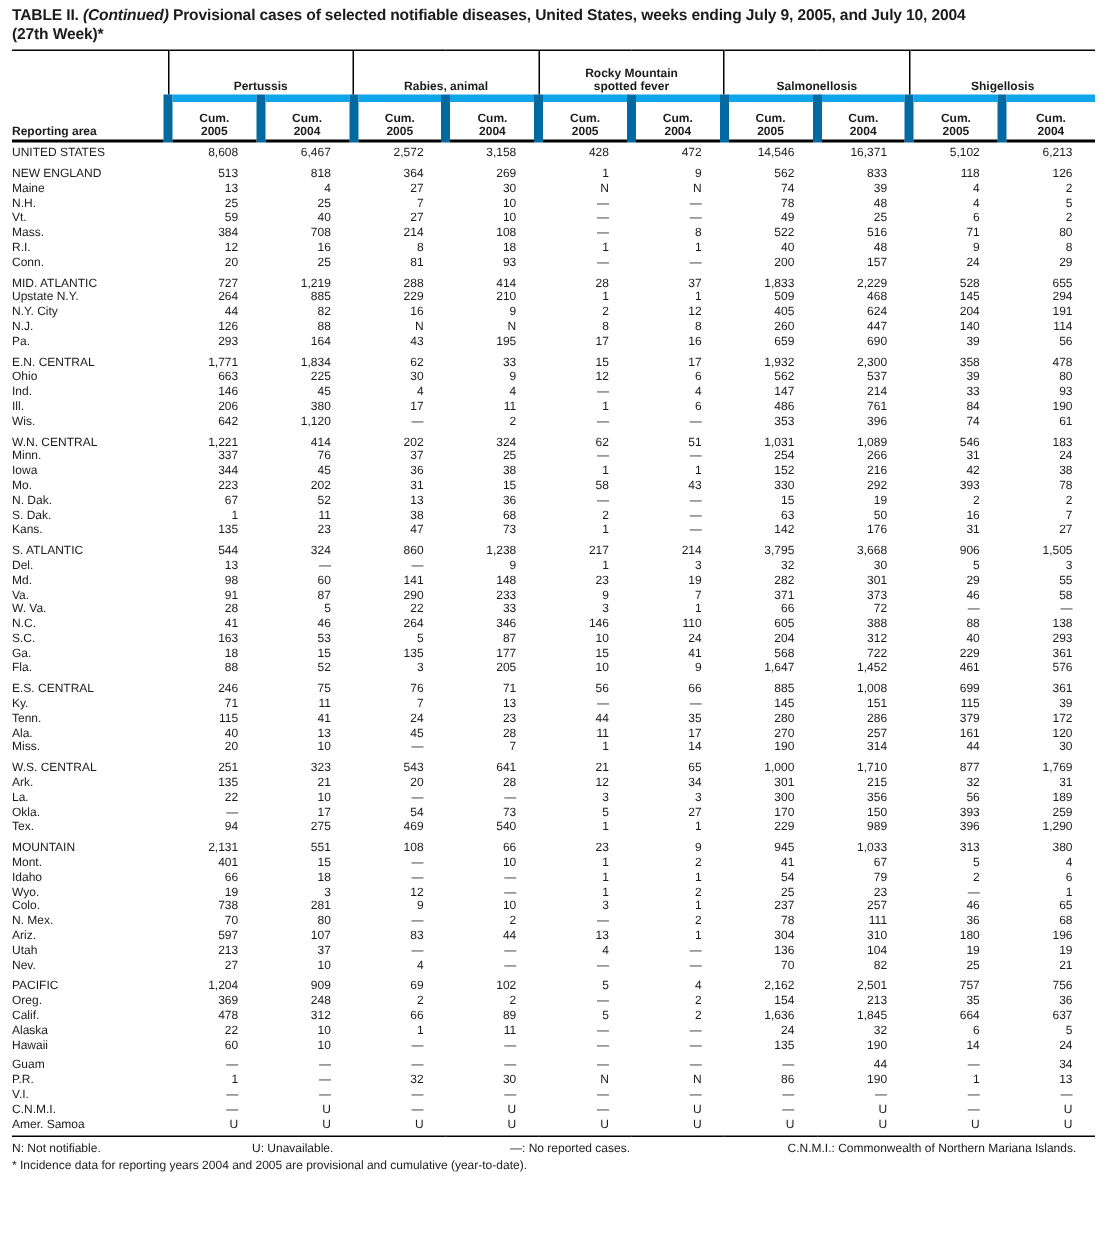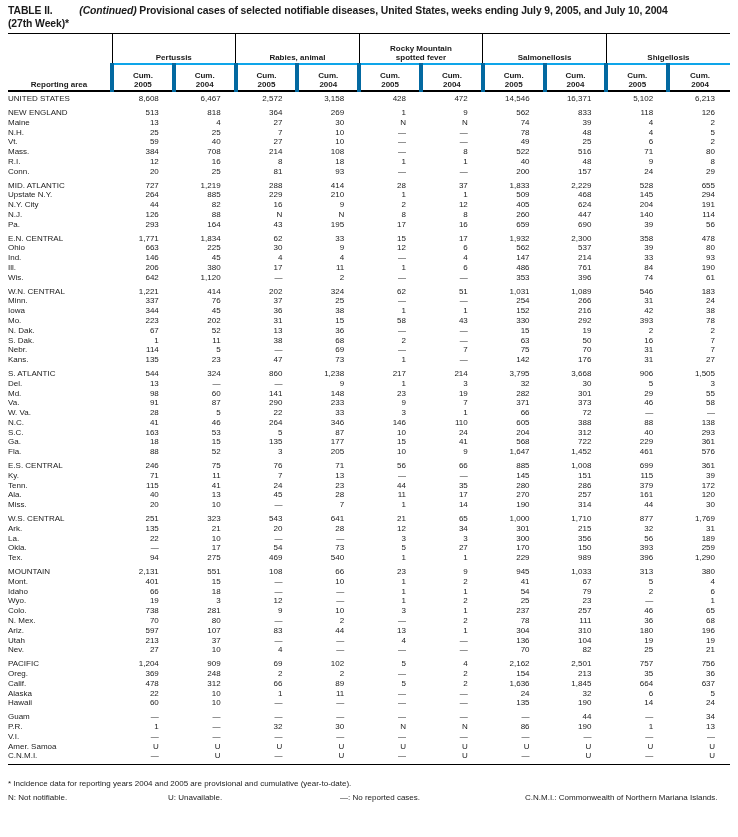--- a/index.html
+++ b/index.html
@@ -9,54 +9,54 @@
     color:#1b1b1b;
     -webkit-text-size-adjust:none;
   }
   .page { padding:5px 8px 0 8px; }
 
   
   .title {
     font-size:10.4px; line-height:12.6px; font-weight:bold;
     letter-spacing:-0.1px;
   }
-  .title .cont { font-style:italic;margin-left:24px; }
+  .title .cont { font-style:italic; }
 
   
   table.disease {
     border-collapse:collapse; table-layout:fixed;
     width:722px; margin-top:3px;
     border-bottom:1px solid #000;
   }
   col.c-area { width:104px; }
   col.c-num  { width:61.8px; }
 
   thead th { font-weight:bold; font-size:8px; line-height:9.3px; padding:0; }
   tr.group-row th { border-top:1px solid #000; height:28px; vertical-align:bottom; }
   tr.group-row th.grp {
-    border-left:1px solid #000; border-bottom:2px solid #0ea5e9;
+    border-left:1px solid #000; border-bottom:5px solid #0ea5e9;
     text-align:center; padding-bottom:1px;
   }
   tr.group-row th.grp .glabel { display:inline-block; }
   tr.group-row th.rmsf .glabel { max-width:70px; }
 
   tr.sub-row th { height:24px; vertical-align:bottom; border-bottom:2px solid #000; padding-bottom:1px; }
-  tr.sub-row th.sub { border-left:4px solid #0369a1; text-align:center; }
-  tr.sub-row th.area-col { text-align:center; }
+  tr.sub-row th.sub { border-left:6px solid #0369a1; text-align:center; }
+  tr.sub-row th.area-col { text-align:left; }
 
   tbody td { font-size:8px; line-height:9.8px; padding:0; white-space:nowrap; overflow:hidden; }
   tbody td.area { text-align:left; }
   tbody td.num  { text-align:right; padding-right:15px; }
   tbody tr.gap td { padding-top:4px; }
   tbody tr:first-child td { padding-top:2px; }
   tbody tr:last-child td { padding-bottom:3px; }
 
   
   .legend { position:relative; height:10px; margin-top:3px; font-size:8px; line-height:10px; }
-  .legend span { position:absolute; top:0; white-space:nowrap;margin-top:25px; }
+  .legend span { position:absolute; top:0; white-space:nowrap; }
   .legend span:nth-child(1) { left:0; }
   .legend span:nth-child(2) { left:160px; }
   .legend span:nth-child(3) { left:332px; }
   .legend span:nth-child(4) { left:517px; }
   .note { font-size:8px; line-height:10px; margin-top:1px; }
 </style>
 </head>
 <body>
 
 <div class="page">
@@ -437,33 +437,20 @@
           <td class="num">38</td>
           <td class="num">68</td>
           <td class="num">2</td>
           <td class="num">—</td>
           <td class="num">63</td>
           <td class="num">50</td>
           <td class="num">16</td>
           <td class="num">7</td>
         </tr>
         <tr class="state">
-          <td class="area">Nebr.</td>
-          <td class="num">114</td>
-          <td class="num">5</td>
-          <td class="num">—</td>
-          <td class="num">69</td>
-          <td class="num">—</td>
-          <td class="num">7</td>
-          <td class="num">75</td>
-          <td class="num">70</td>
-          <td class="num">31</td>
-          <td class="num">7</td>
-        </tr>
-        <tr class="state">
           <td class="area">Kans.</td>
           <td class="num">135</td>
           <td class="num">23</td>
           <td class="num">47</td>
           <td class="num">73</td>
           <td class="num">1</td>
           <td class="num">—</td>
           <td class="num">142</td>
           <td class="num">176</td>
           <td class="num">31</td>
@@ -931,43 +918,43 @@
           <td class="num">—</td>
           <td class="num">—</td>
           <td class="num">—</td>
           <td class="num">—</td>
           <td class="num">—</td>
           <td class="num">—</td>
           <td class="num">—</td>
           <td class="num">—</td>
         </tr>
         <tr class="territory">
+          <td class="area">C.N.M.I.</td>
+          <td class="num">—</td>
+          <td class="num">U</td>
+          <td class="num">—</td>
+          <td class="num">U</td>
+          <td class="num">—</td>
+          <td class="num">U</td>
+          <td class="num">—</td>
+          <td class="num">U</td>
+          <td class="num">—</td>
+          <td class="num">U</td>
+        </tr>
+        <tr class="territory">
           <td class="area">Amer. Samoa</td>
           <td class="num">U</td>
           <td class="num">U</td>
           <td class="num">U</td>
           <td class="num">U</td>
           <td class="num">U</td>
           <td class="num">U</td>
           <td class="num">U</td>
           <td class="num">U</td>
           <td class="num">U</td>
-          <td class="num">U</td>
-        </tr>
-        <tr class="territory">
-          <td class="area">C.N.M.I.</td>
-          <td class="num">—</td>
-          <td class="num">U</td>
-          <td class="num">—</td>
-          <td class="num">U</td>
-          <td class="num">—</td>
-          <td class="num">U</td>
-          <td class="num">—</td>
-          <td class="num">U</td>
-          <td class="num">—</td>
           <td class="num">U</td>
         </tr>
       </tbody>
   </table>
 
   <div class="legend" id="legend">
       <span>N: Not notifiable.</span>
       <span>U: Unavailable.</span>
       <span>—: No reported cases.</span>
       <span>C.N.M.I.: Commonwealth of Northern Mariana Islands.</span>

